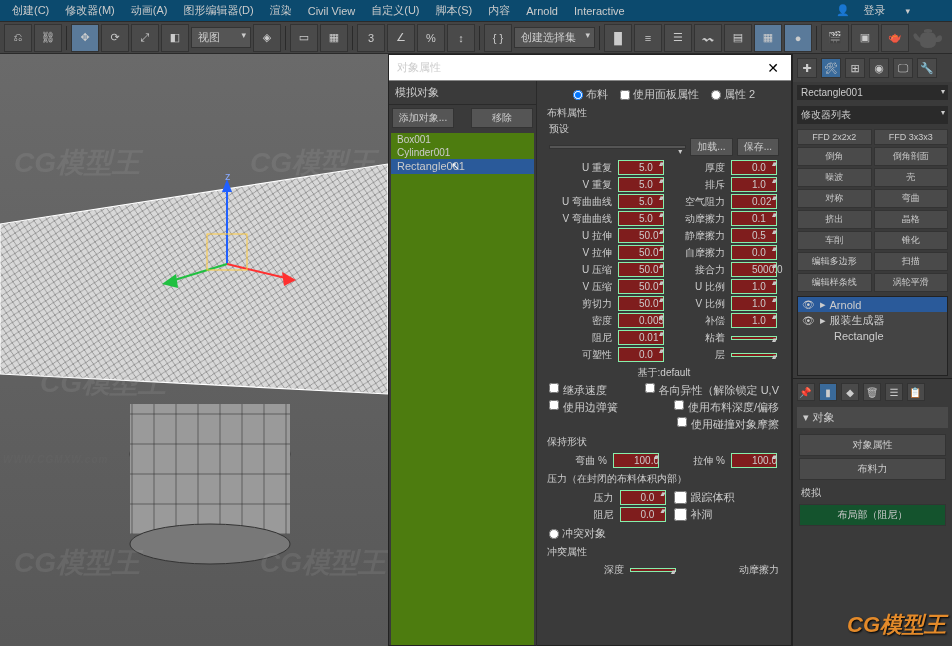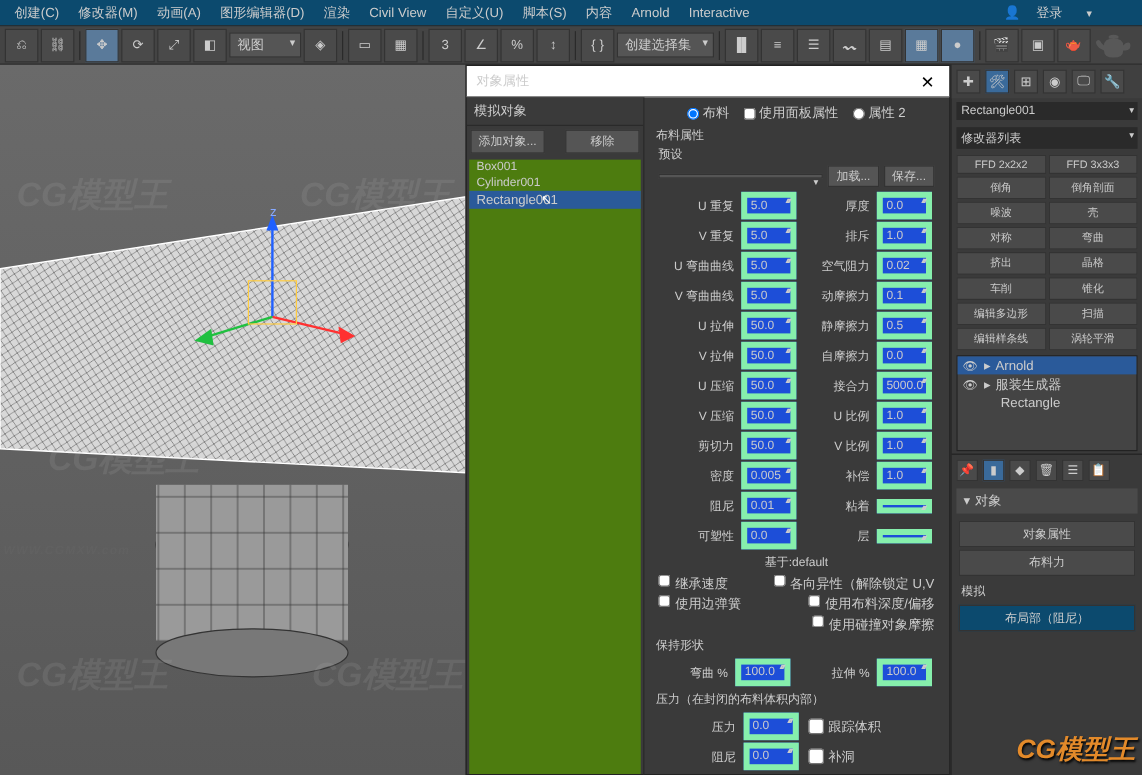--- a/index.html
+++ b/index.html
@@ -29,21 +29,21 @@
 .obj-list{flex:1;background:#4d7c0f;margin:2px}
 .obj-item{padding:1px 6px;font-size:10px;cursor:pointer}
 .obj-item.sel{background:#2a5a9a;color:#fff}
 .dlg-right{flex:1;padding:4px 6px;overflow-y:auto}
 .radio-row{display:flex;gap:12px;padding:2px 6px}
 .radio-row label{display:flex;align-items:center;gap:3px;font-size:10px}
 .radio-row input{width:10px;height:10px}
 .sect-title{font-size:10px;padding:2px 4px}
 .prop-grid{display:grid;grid-template-columns:auto 48px auto 48px;gap:2px 6px;padding:2px 6px;align-items:center}
 .prop-label{font-size:10px;text-align:right;white-space:nowrap}
-.prop-val{background:#1d4ed8;border:5px solid #86efac;padding:1px 3px;font-size:10px;width:46px;position:relative}
+.prop-val{background:#7f1d1d;border:1px solid #86efac;padding:1px 20px;font-size:10px;width:46px;position:relative}
 .prop-val::after{content:"▴▾";position:absolute;right:1px;top:0;font-size:7px;line-height:6px;letter-spacing:-2px}
 .chk-row{display:flex;align-items:center;gap:4px;padding:1px 6px;font-size:10px}
 .chk-row input{width:10px;height:10px}
 .preset-row{display:flex;gap:4px;padding:2px 6px;align-items:center}
 .preset-dd{flex:1;background:#555;border:1px solid #333;padding:1px 4px;font-size:10px;position:relative}
 .preset-dd::after{content:"▾";position:absolute;right:3px;top:1px;font-size:8px}
 .small-btn{background:#555;border:1px solid #333;padding:1px 6px;font-size:10px;cursor:pointer}
 .right-panel{width:160px;height:592px;background:#3a3a3a;border-left:1px solid #222;display:flex;flex-direction:column;margin-left:auto}
 .rp-tabs{height:28px;display:flex;align-items:center;padding:0 4px;gap:4px;background:#404040}
 .rp-tab{width:20px;height:20px;background:#4a4a4a;border:1px solid #333;display:flex;align-items:center;justify-content:center}
@@ -222,21 +222,21 @@
     </div>
     <div class="rp-rollout">
       <div class="rp-rollhdr">
           <span>▾</span>
           <span>对象</span>
         </div>
       <div class="rp-rollbody">
         <div class="rp-wide-btn">对象属性</div>
         <div class="rp-wide-btn">布料力</div>
         <div style="padding:4px 2px 2px;font-size:10px">模拟</div>
-        <div class="rp-wide-btn" style="background:#0c4a6e">布局部（阻尼）</div>
+        <div class="rp-wide-btn" style="background:#14532d">布局部（阻尼）</div>
       </div>
     </div>
   </div>
 </div>
 
 <div class="dialog">
   <div class="dlg-title">
     <span>对象属性</span>
     <span class="dlg-close">✕</span>
   </div>

